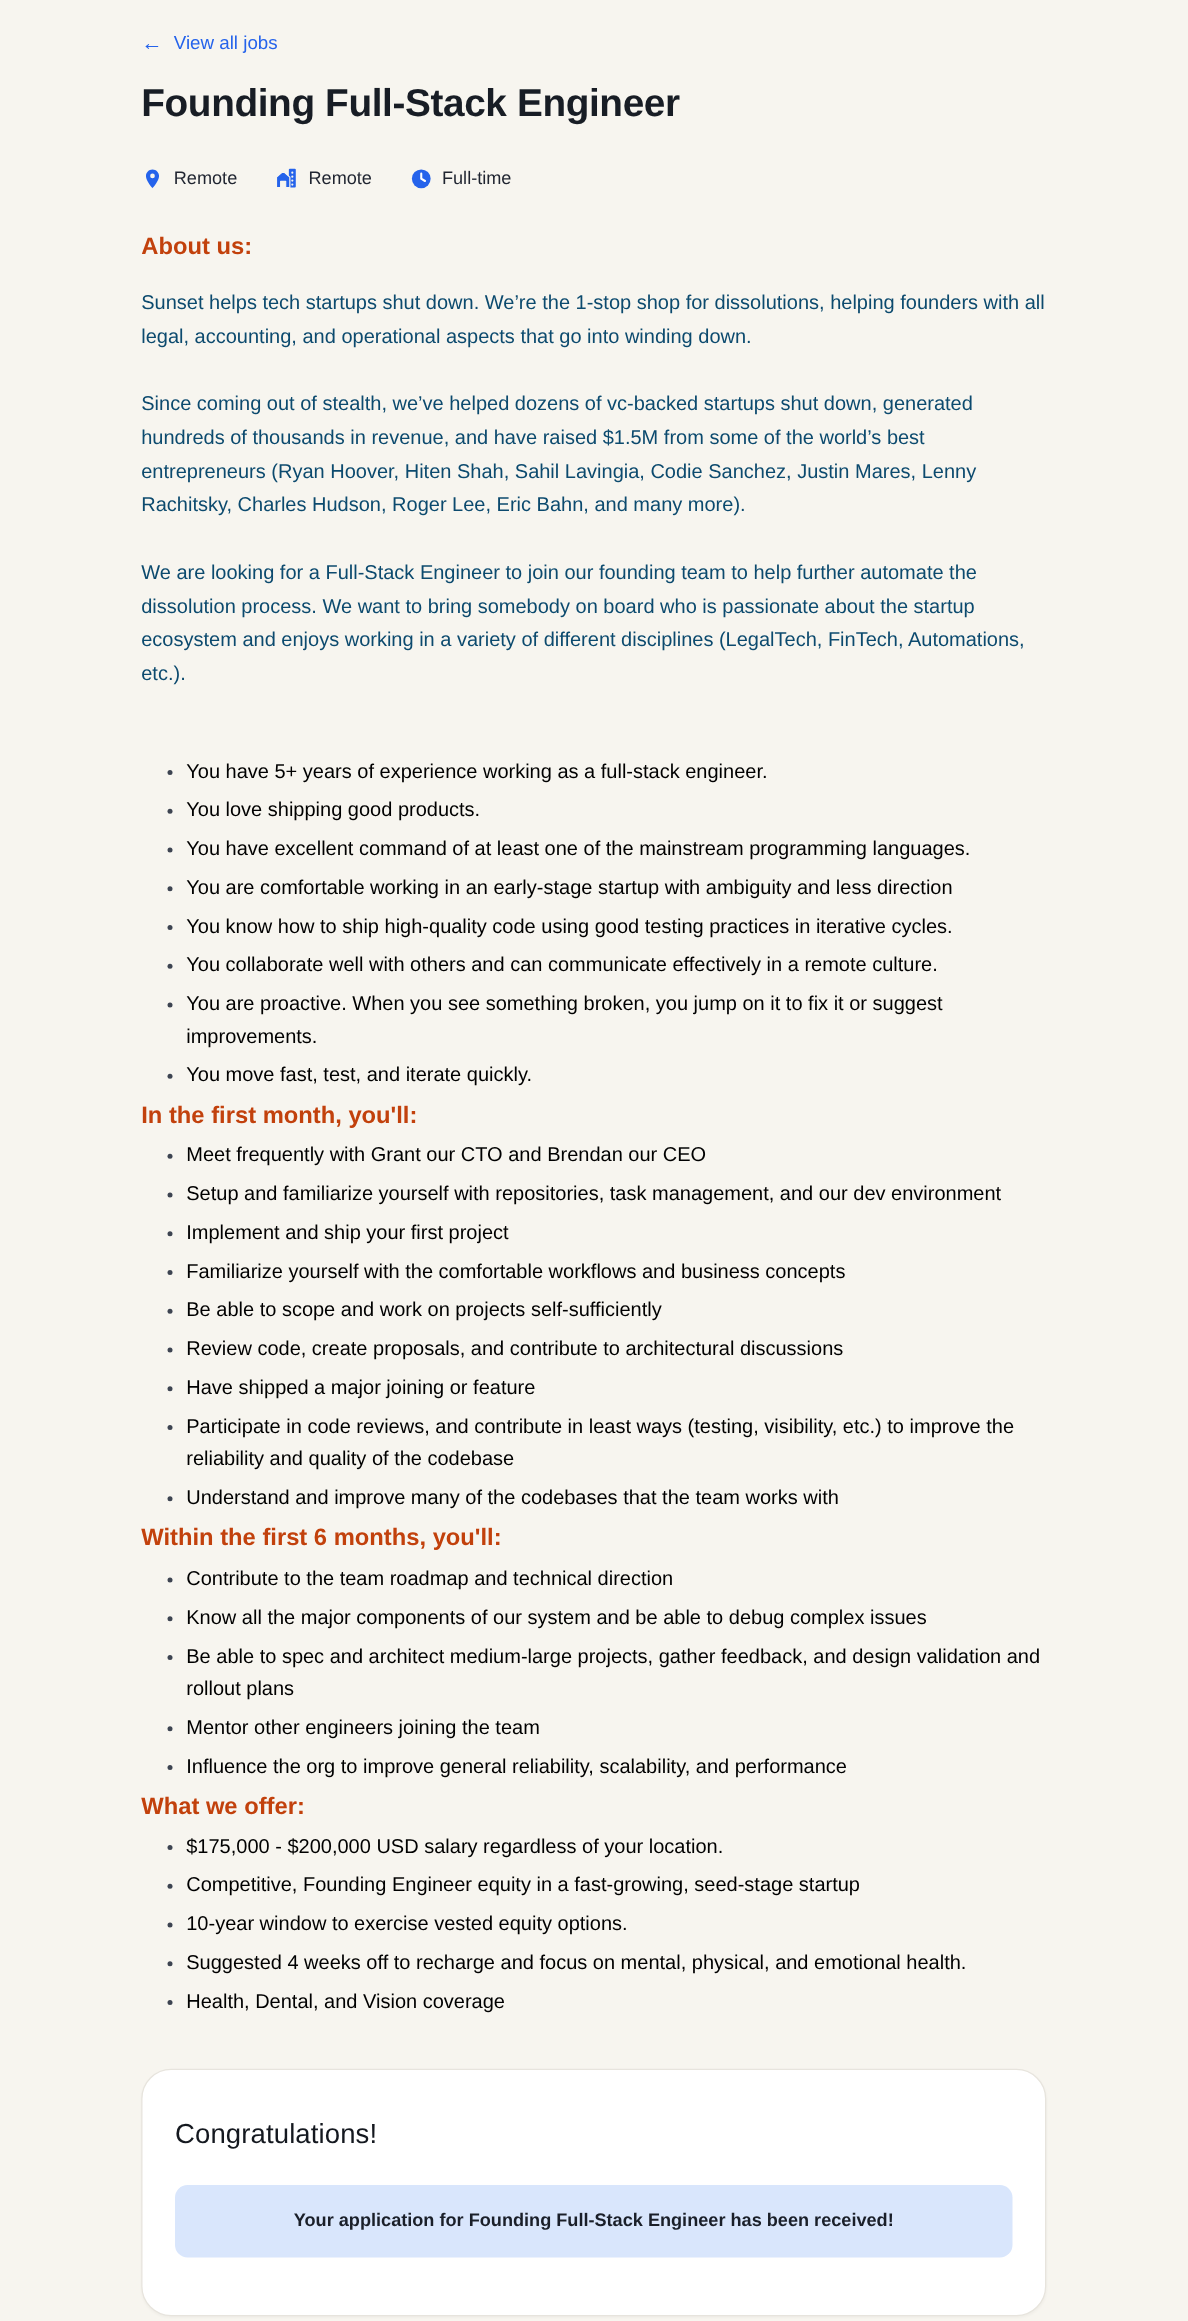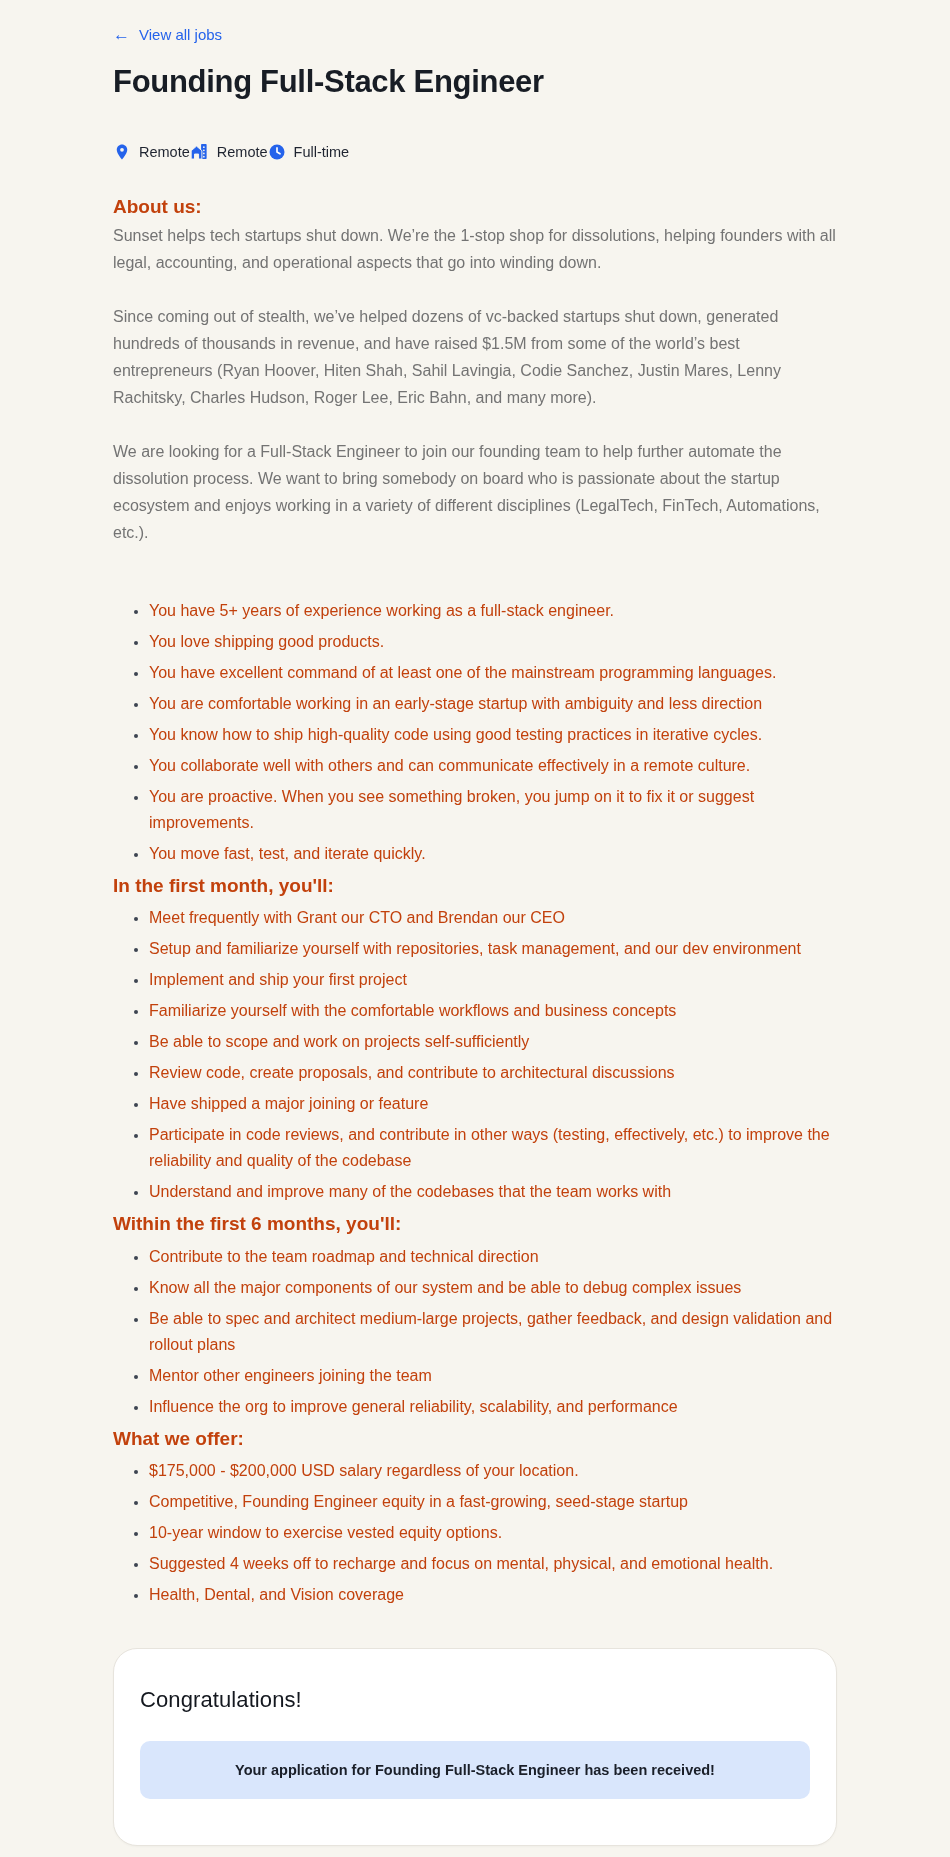--- a/index.html
+++ b/index.html
@@ -32,54 +32,55 @@
     margin-top: 20px;
     font-size: 31px;
     font-weight: 700;
     letter-spacing: -0.3px;
     color: #181d25;
   }
   
   .meta-row {
     display: flex;
     align-items: center;
-    margin-top: 42px;
+    gap: 30px;
+    margin-top: 32px;
   }
   .meta-item {
     display: inline-flex;
     align-items: center;
     gap: 8px;
     font-size: 14.5px;
     color: #1f2430;
   }
   .meta-item svg { display: block; }
   
   .job-body { margin-top: 32px; font-size: 16px; }
   .section-heading {
     font-size: 19px;
     font-weight: 700;
     color: #c2410c;
     line-height: 1.5;
   }
   .paragraph {
     line-height: 27px;
-    margin: 0 0 27px 0;
-    color: #737373;
+    margin: 16px 0 27px 0;
+    color: #0c4a6e;
   }
   .section-paragraphs { margin-bottom: 52px; }
   .section-paragraphs .paragraph:last-child { margin-bottom: 0; }
   .bullet-list {
     margin: 2px 0 2px 0;
     padding-left: 36px;
     list-style: disc outside;
   }
   .bullet-item {
     line-height: 26px;
     margin: 5px 0;
-    color: #c2410c;
+    color: #000000;
   }
   .bullet-item::marker { color: #3d4451; font-size: 13px; }
   
   .confirmation-card {
     margin-top: 40px;
     background: #ffffff;
     border: 1px solid #e7e4dd;
     border-radius: 24px;
     box-shadow: 0 1px 2px rgba(0,0,0,0.03);
     padding: 38px 26px 46px 26px;
@@ -172,21 +173,21 @@
           <li class="bullet-item">Setup and familiarize yourself with repositories, task management, and our dev environment</li>
           <li class="bullet-item">Implement and ship your first project</li>
           <li class="bullet-item">Familiarize yourself with the comfortable workflows and business concepts</li>
         </ul>
       </section>
       <section>
         <ul class="bullet-list">
           <li class="bullet-item">Be able to scope and work on projects self-sufficiently</li>
           <li class="bullet-item">Review code, create proposals, and contribute to architectural discussions</li>
           <li class="bullet-item">Have shipped a major joining or feature</li>
-          <li class="bullet-item">Participate in code reviews, and contribute in other ways (testing, effectively, etc.) to improve the reliability and quality of the codebase</li>
+          <li class="bullet-item">Participate in code reviews, and contribute in least ways (testing, visibility, etc.) to improve the reliability and quality of the codebase</li>
           <li class="bullet-item">Understand and improve many of the codebases that the team works with</li>
         </ul>
       </section>
       <section>
         <h2 class="section-heading">Within the first 6 months, you'll:</h2>
         <ul class="bullet-list">
           <li class="bullet-item">Contribute to the team roadmap and technical direction</li>
           <li class="bullet-item">Know all the major components of our system and be able to debug complex issues</li>
           <li class="bullet-item">Be able to spec and architect medium-large projects, gather feedback, and design validation and rollout plans</li>
           <li class="bullet-item">Mentor other engineers joining the team</li>

